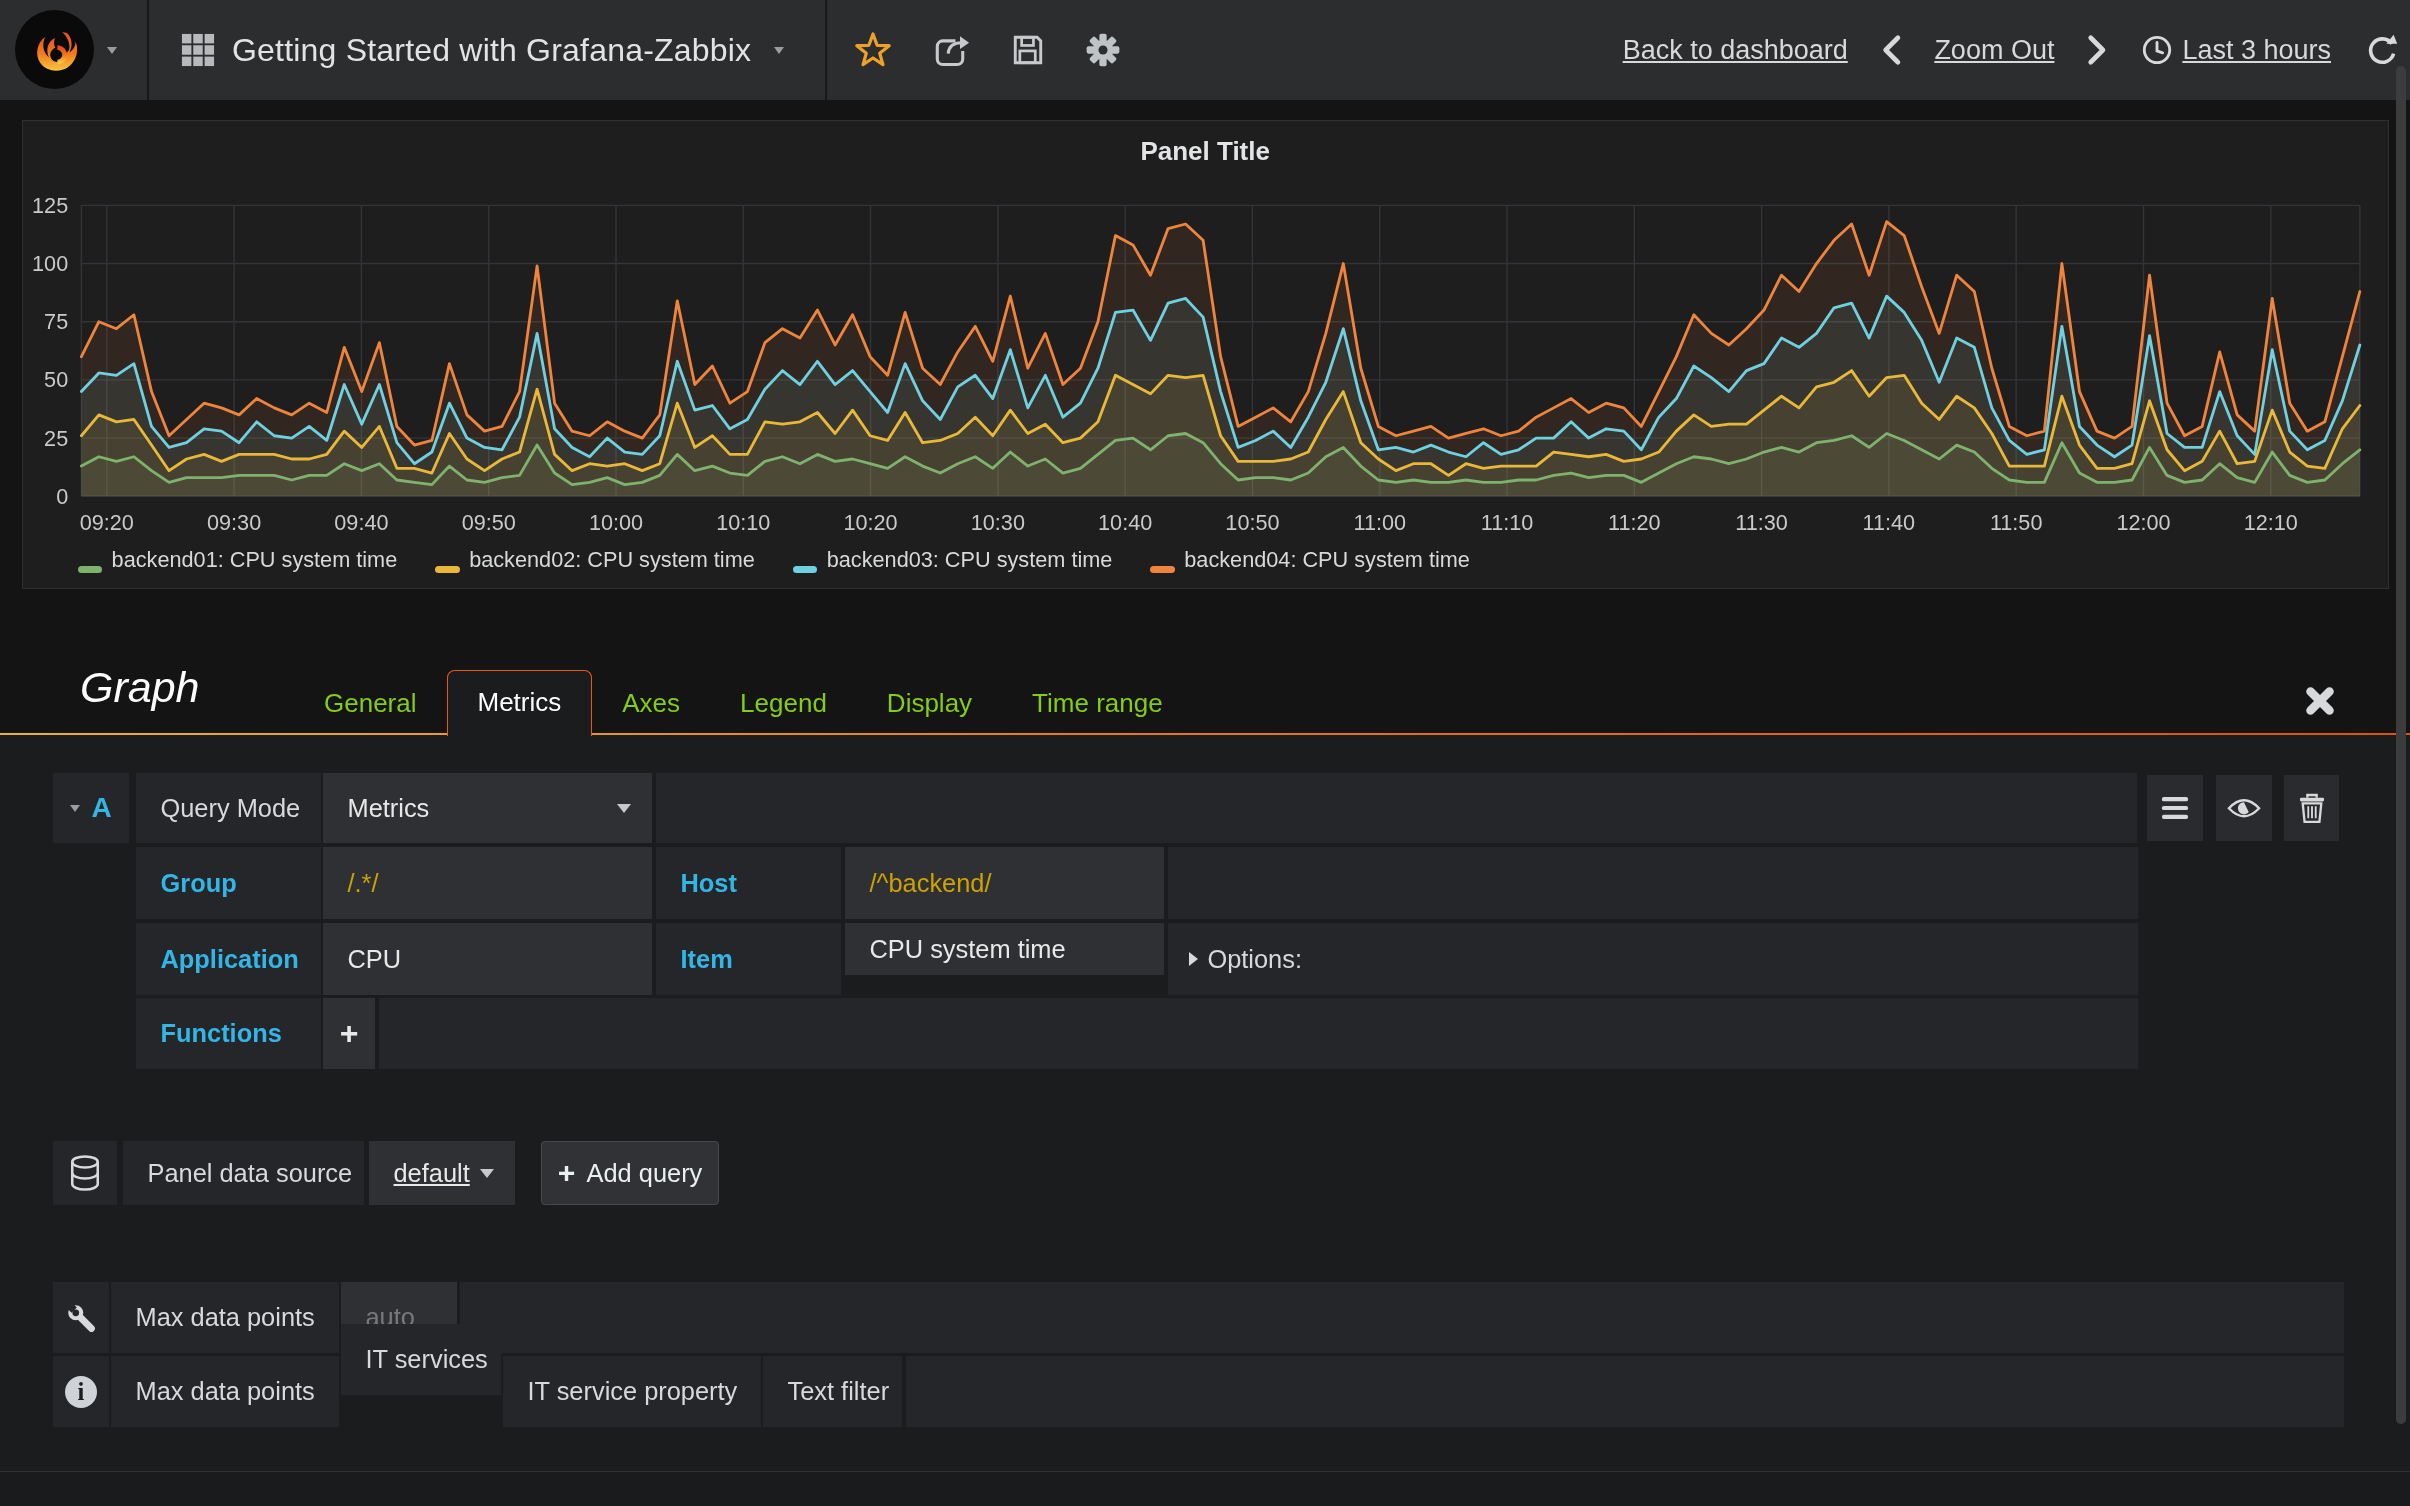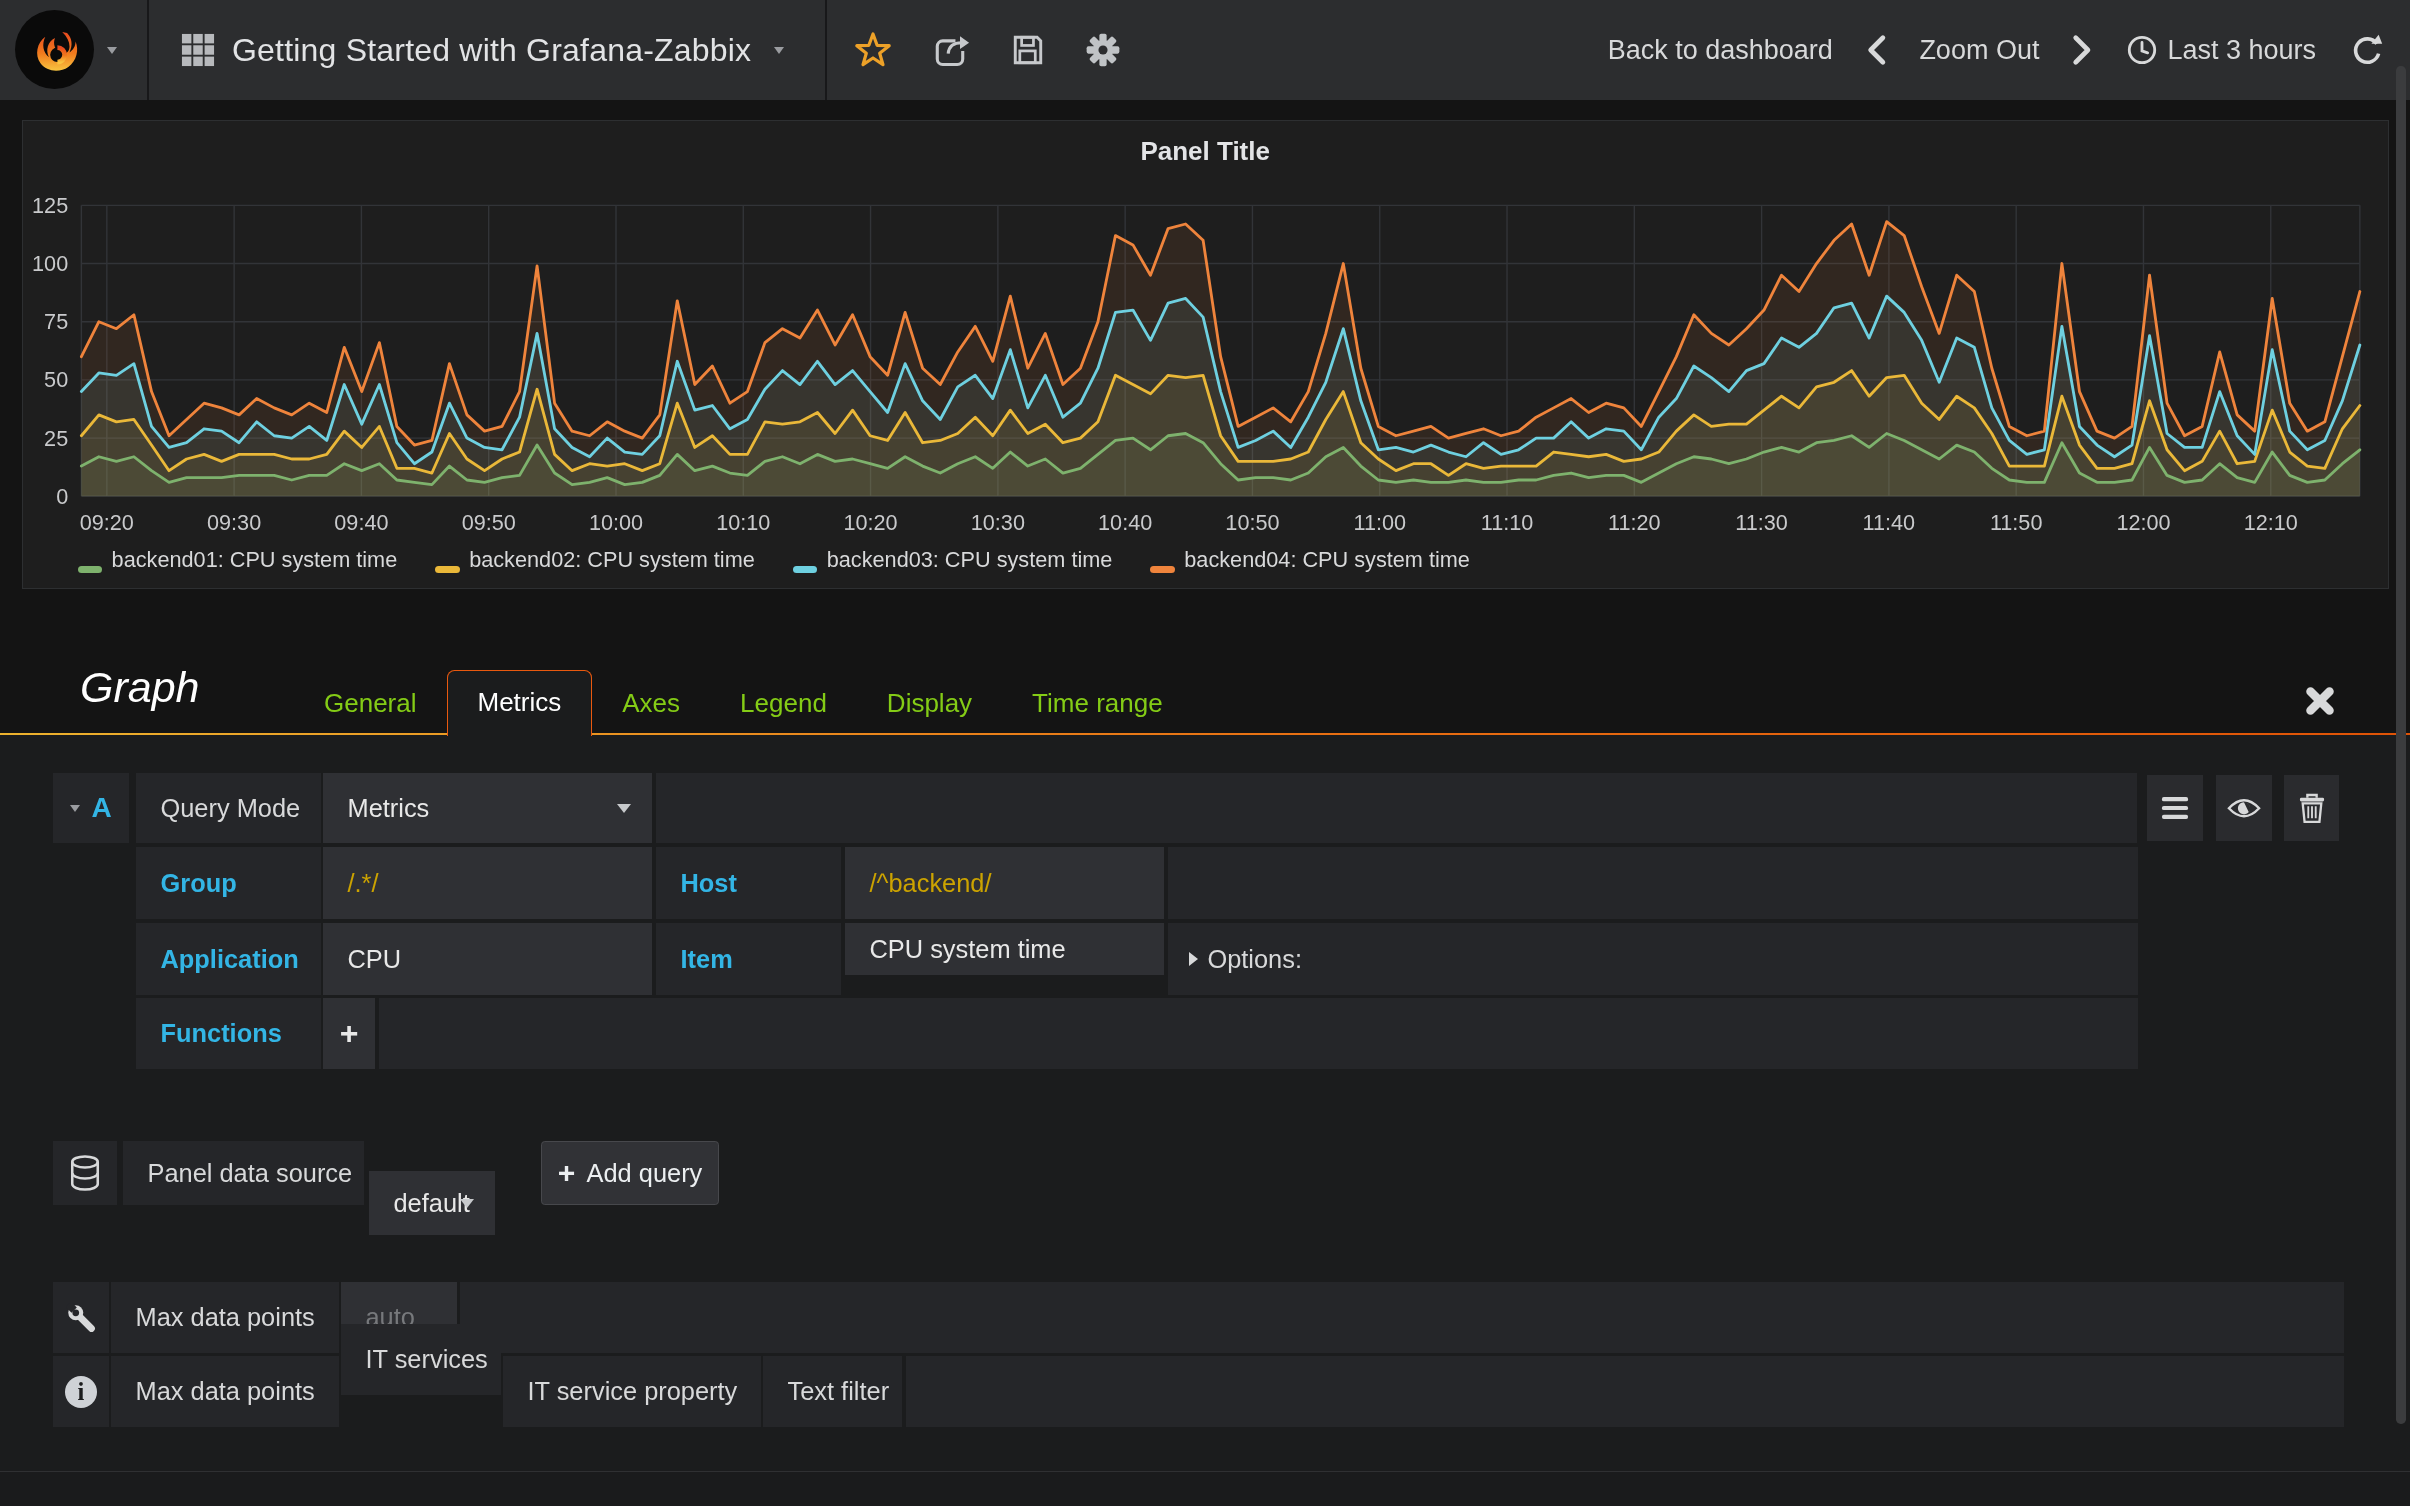--- a/index.html
+++ b/index.html
@@ -11,22 +11,22 @@
   #navbar { position:absolute; left:0; top:0; width:2411px; height:100px; background:#2c2d2f;padding-left:12px; }
   .nav-divider { position:absolute; top:0; width:1.9px; height:100px; background:#18181a; }
   #logo-badge { position:absolute; left:15px; top:10.4px; width:79px; height:79px; border-radius:50%;
     background:#0a0a0a; display:flex; align-items:center; justify-content:center; }
   .caret { width:0; height:0; border-left:7.5px solid transparent; border-right:7.5px solid transparent;
     border-top:9.4px solid #c7c9cc; display:inline-block; }
   .caret.small { border-left-width:5.6px; border-right-width:5.6px; border-top-width:7.5px; border-top-color:#9a9ca0; }
   #dash-title { position:absolute; left:232px; top:0; height:100px; line-height:100px;
     font-size:32px; color:#e2e3e5; letter-spacing:0.2px; }
   .nav-icon { position:absolute; top:30px; width:40px; height:40px; }
-  #nav-right { position:absolute; right:27px; top:0; height:100px; display:flex; align-items:center; gap:32px;
-    font-size:27px; color:#d8d9da; }
+  #nav-right { position:absolute; right:12px; top:0; height:100px; display:flex; align-items:center; gap:32px;
+    font-size:27px; color:#d8d9da;text-decoration:underline; }
   #nav-right .navtext { cursor:default; }
 
   
   #panel { position:absolute; left:21.7px; top:120px; width:2367px; height:469px;
     background:#1e1e1e; border:0.9px solid #2d2f31; }
   #panel-title { position:absolute; left:0; top:15px; width:100%; text-align:center;
     font-size:26px; font-weight:bold; color:#e3e4e6; }
   #chart-svg { position:absolute; left:0; top:56px; }
   #legend { position:absolute; left:55px; top:426px; display:flex; gap:38px; font-size:21.7px; color:#d8d9da; }
   .legend-item { display:flex; align-items:flex-end; gap:9.4px; cursor:pointer; }
@@ -326,21 +326,21 @@
 <div class="cell" style="left:53px; top:1141px; width:64px; height:64px; justify-content:center;">
   <svg width="34" height="38" viewBox="0 0 40 44">
     <ellipse cx="20" cy="9" rx="15" ry="6.5" fill="none" stroke="#d8d9da" stroke-width="3"></ellipse>
     <path d="M5,9 v26 a15,6.5 0 0 0 30,0 v-26" fill="none" stroke="#d8d9da" stroke-width="3"></path>
     <path d="M5,22 a15,6.5 0 0 0 30,0" fill="none" stroke="#d8d9da" stroke-width="3"></path>
   </svg>
 </div>
 <div class="cell pad" style="left:123px; top:1141px; width:241px; height:64px;">
   <span>Panel data source</span>
 </div>
-<div class="cell pad vcell" style="left:369px; top:1171px; width:126px; height:64px;">
+<div class="cell pad vcell" style="left:369px; top:1141px; width:146px; height:64px;text-decoration:underline;">
   <span>default</span>
   <span class="caret sel-caret"></span>
 </div>
 <div id="add-query-btn" style="left:541px; top:1141px; width:178px; height:64px;">
   <span style="font-size:30px; font-weight:bold;">+</span>
   <span>Add query</span>
 </div>
 
 <div class="cell" style="left:53px; top:1282px; width:56px; height:71px; justify-content:center;">
   <svg width="30" height="30" viewBox="0 0 40 40">

